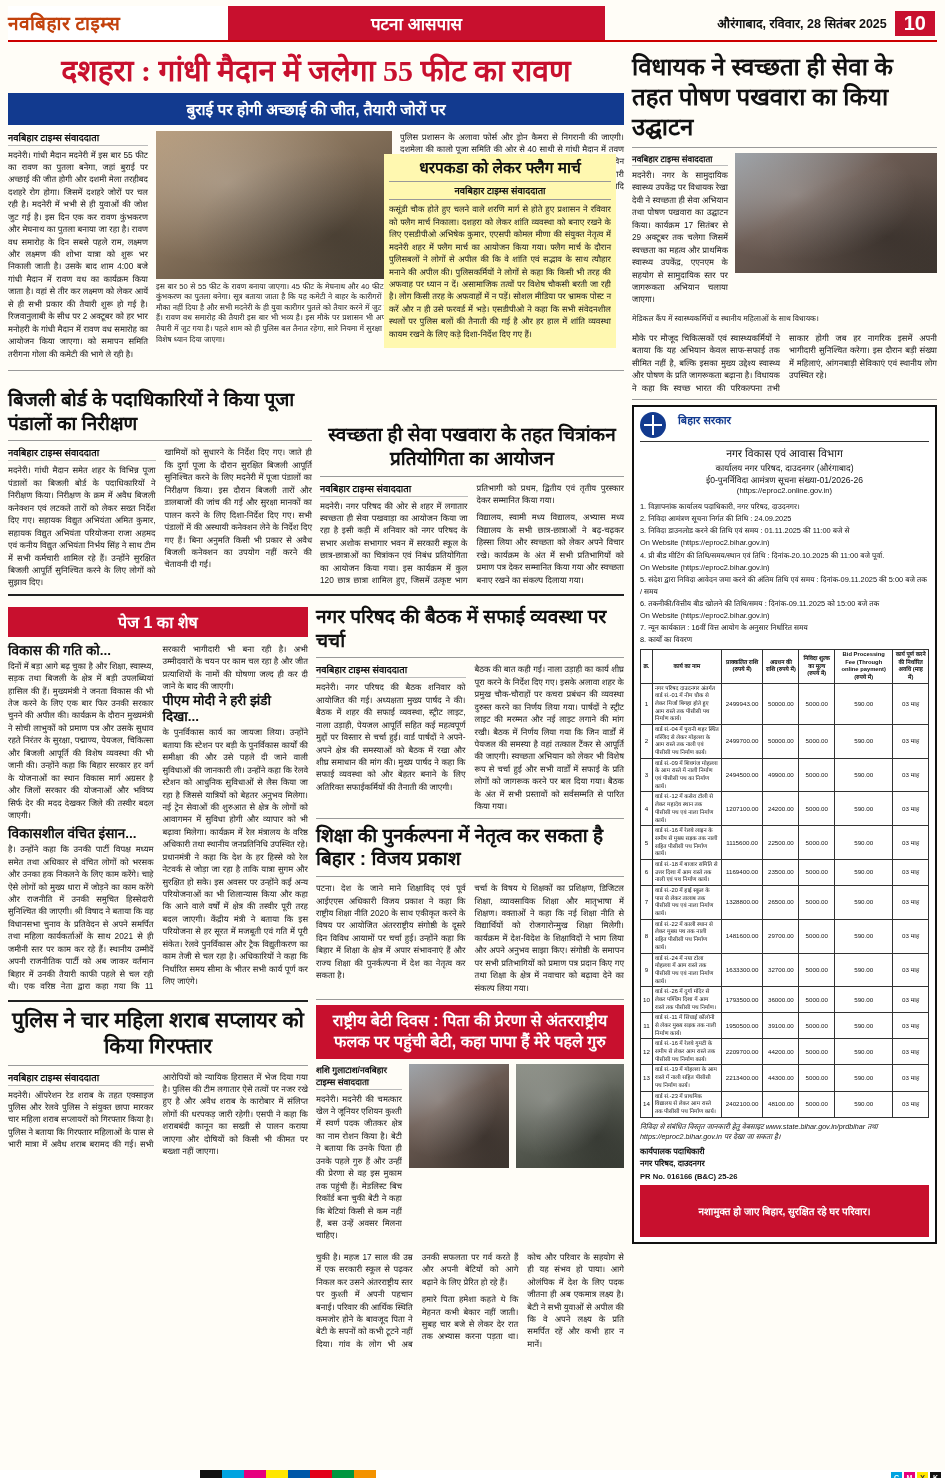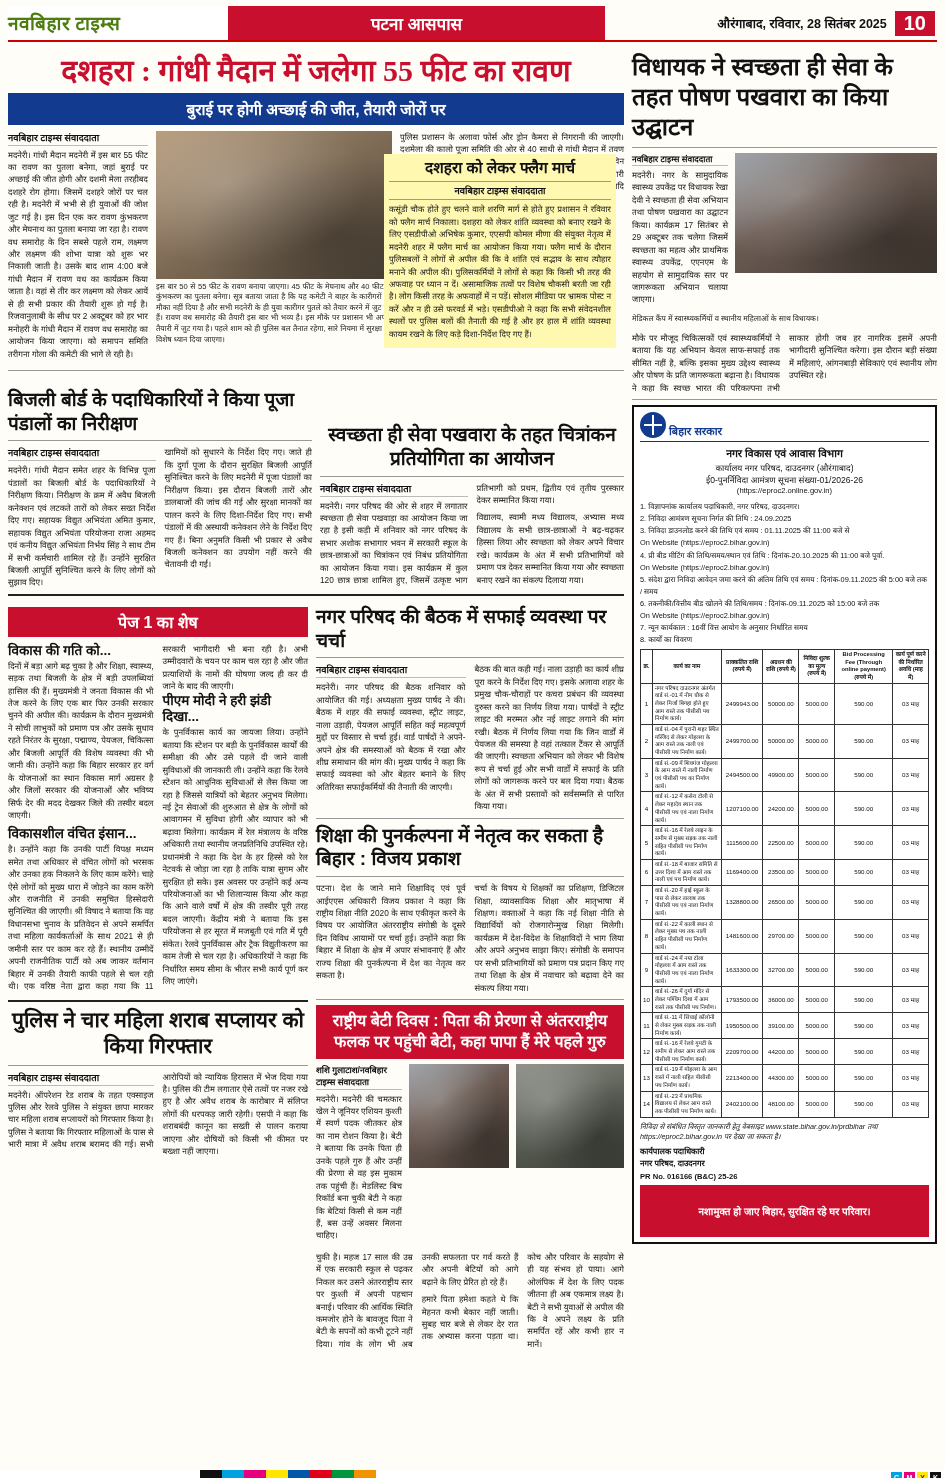--- a/index.html
+++ b/index.html
@@ -8,21 +8,21 @@
     background:#fffdf7;
     font-family:"Liberation Sans", sans-serif;
     color:#111;
     overflow:hidden;
   }
   .page{position:relative;width:945px;height:1478px;box-sizing:border-box;padding:0 8px;}
 
   
   .masthead{display:flex;align-items:stretch;height:34px;margin-top:6px;border-bottom:2px solid #c00;}
   .mh-logo{flex:0 0 220px;background:#fff;display:flex;align-items:center;}
-  .mh-logo span{font-size:19px;font-weight:bold;letter-spacing:.5px;color:#4d7c0f;font-family:"Liberation Serif",serif;}
+  .mh-logo span{font-size:19px;font-weight:bold;letter-spacing:.5px;color:#c2410c;font-family:"Liberation Serif",serif;}
   .mh-center{flex:1 1 auto;background:#c8102e;color:#fff;display:flex;align-items:center;justify-content:center;}
   .mh-center span{font-size:17px;font-weight:bold;}
   .mh-right{flex:0 0 330px;display:flex;align-items:center;justify-content:flex-end;gap:8px;padding-right:2px;}
   .mh-date{font-size:12.5px;font-weight:bold;}
   .mh-pageno{background:#c8102e;color:#fff;font-size:20px;font-weight:bold;padding:1px 9px;line-height:1.15;}
 
   
   .body-grid{display:flex;gap:8px;margin-top:6px;height:1410px;}
   .col-left{flex:0 0 608px;}
   .col-right{flex:1 1 auto;}
@@ -63,26 +63,26 @@
                radial-gradient(ellipse at 75% 70%, rgba(0,0,0,.28), transparent 55%);}
 
   .caption{font-size:7.6px;line-height:1.4;text-align:justify;margin-top:3px;color:#222;}
 
   
   .hl{background:#fff8b0;padding:4px 5px;}
   .hl p{margin:0 0 4px;}
 
   
   .ad{border:2px solid #111;padding:5px 6px;background:#fff;}
-  .ad-top{display:flex;align-items:flex-end;gap:3px;border-bottom:1px solid #333;padding-bottom:3px;}
+  .ad-top{display:flex;align-items:flex-start;gap:12px;border-bottom:1px solid #333;padding-bottom:3px;}
   .ad-emblem{width:26px;height:26px;border-radius:50%;background:#123a8f;position:relative;flex:0 0 26px;}
   .ad-emblem:before{content:"";position:absolute;left:50%;top:3px;width:2px;height:20px;background:#fff;transform:translateX(-50%);}
   .ad-emblem:after{content:"";position:absolute;left:4px;top:50%;width:18px;height:2px;background:#fff;transform:translateY(-50%);}
   .ad-bihar{font-size:11px;font-weight:bold;color:#123a8f;}
-  .ad-dept{text-align:center;font-size:10.5px;font-weight:bold;line-height:1.35;margin:4px 0 2px;}
+  .ad-dept{text-align:center;font-size:10.5px;font-weight:normal;line-height:1.35;margin:4px 0 2px;}
   .ad-sub{text-align:center;font-size:8.6px;line-height:1.4;}
   .ad-list{font-size:7.4px;line-height:1.5;margin:4px 0;padding-left:0;list-style:none;}
   .ad-list li{margin-bottom:1px;}
   table.bids{border-collapse:collapse;width:100%;font-size:6.2px;margin-top:4px;}
   table.bids th,table.bids td{border:1px solid #333;padding:1px 2px;text-align:center;vertical-align:middle;line-height:1.3;}
   table.bids th{font-size:5.8px;font-weight:bold;}
   table.bids td.work{text-align:left;font-size:5.7px;line-height:1.35;}
   .ad-foot{font-size:7.2px;line-height:1.45;margin-top:4px;font-style:italic;}
   .ad-sign{text-align:left;font-size:8px;font-weight:bold;line-height:1.4;margin-top:4px;}
   .ad-prno{font-size:7.6px;font-weight:bold;margin-top:3px;}
@@ -429,21 +429,21 @@
           <div>कार्यपालक पदाधिकारी</div>
           <div>नगर परिषद, दाउदनगर</div>
         </div>
         <div class="ad-prno">PR No. 016166 (B&amp;C) 25-26</div>
         <div class="ad-slogan">नशामुक्त हो जाए बिहार, सुरक्षित रहे घर परिवार।</div>
       </div>
     </div>
   </div>
 
   <div style="position:absolute;left:384px;top:148px;width:222px;" class="hl">
-    <div class="head2 head-center" style="font-size:15.5px;margin-top:0;">दशहरा को लेकर फ्लैग मार्च</div>
+    <div class="head2 head-center" style="font-size:15.5px;margin-top:0;">धरपकडा को लेकर फ्लैग मार्च</div>
     <div class="byline-box">नवबिहार टाइम्स संवाददाता</div>
     <p class="body">कसूंडी चौक होते हुए चलने वाले शरणि मार्ग से होते हुए प्रशासन ने रविवार को फ्लैग मार्च निकाला। दशहरा को लेकर शांति व्यवस्था को बनाए रखने के लिए एसडीपीओ अभिषेक कुमार, एएसपी कोमल मीणा की संयुक्त नेतृत्व में मदनेरी शहर में फ्लैग मार्च का आयोजन किया गया। फ्लैग मार्च के दौरान पुलिसबलों ने लोगों से अपील की कि वे शांति एवं सद्भाव के साथ त्यौहार मनाने की अपील की। पुलिसकर्मियों ने लोगों से कहा कि किसी भी तरह की अफवाह पर ध्यान न दें। असामाजिक तत्वों पर विशेष चौकसी बरती जा रही है। लोग किसी तरह के अफवाहों में न पड़ें। सोशल मीडिया पर भ्रामक पोस्ट न करें और न ही उसे फरवर्ड में भड़े। एसडीपीओ ने कहा कि सभी संवेदनशील स्थलों पर पुलिस बलों की तैनाती की गई है और हर हाल में शांति व्यवस्था कायम रखने के लिए कड़े दिशा-निर्देश दिए गए हैं।</p>
   </div>
 
   <div class="colorbar">
     <i style="flex:0 0 200px;background:#fff"></i>
     <i style="flex:0 0 22px;background:#111"></i>
     <i style="flex:0 0 22px;background:#00a3e0"></i>
     <i style="flex:0 0 22px;background:#e6007e"></i>
     <i style="flex:0 0 22px;background:#ffe600"></i>

